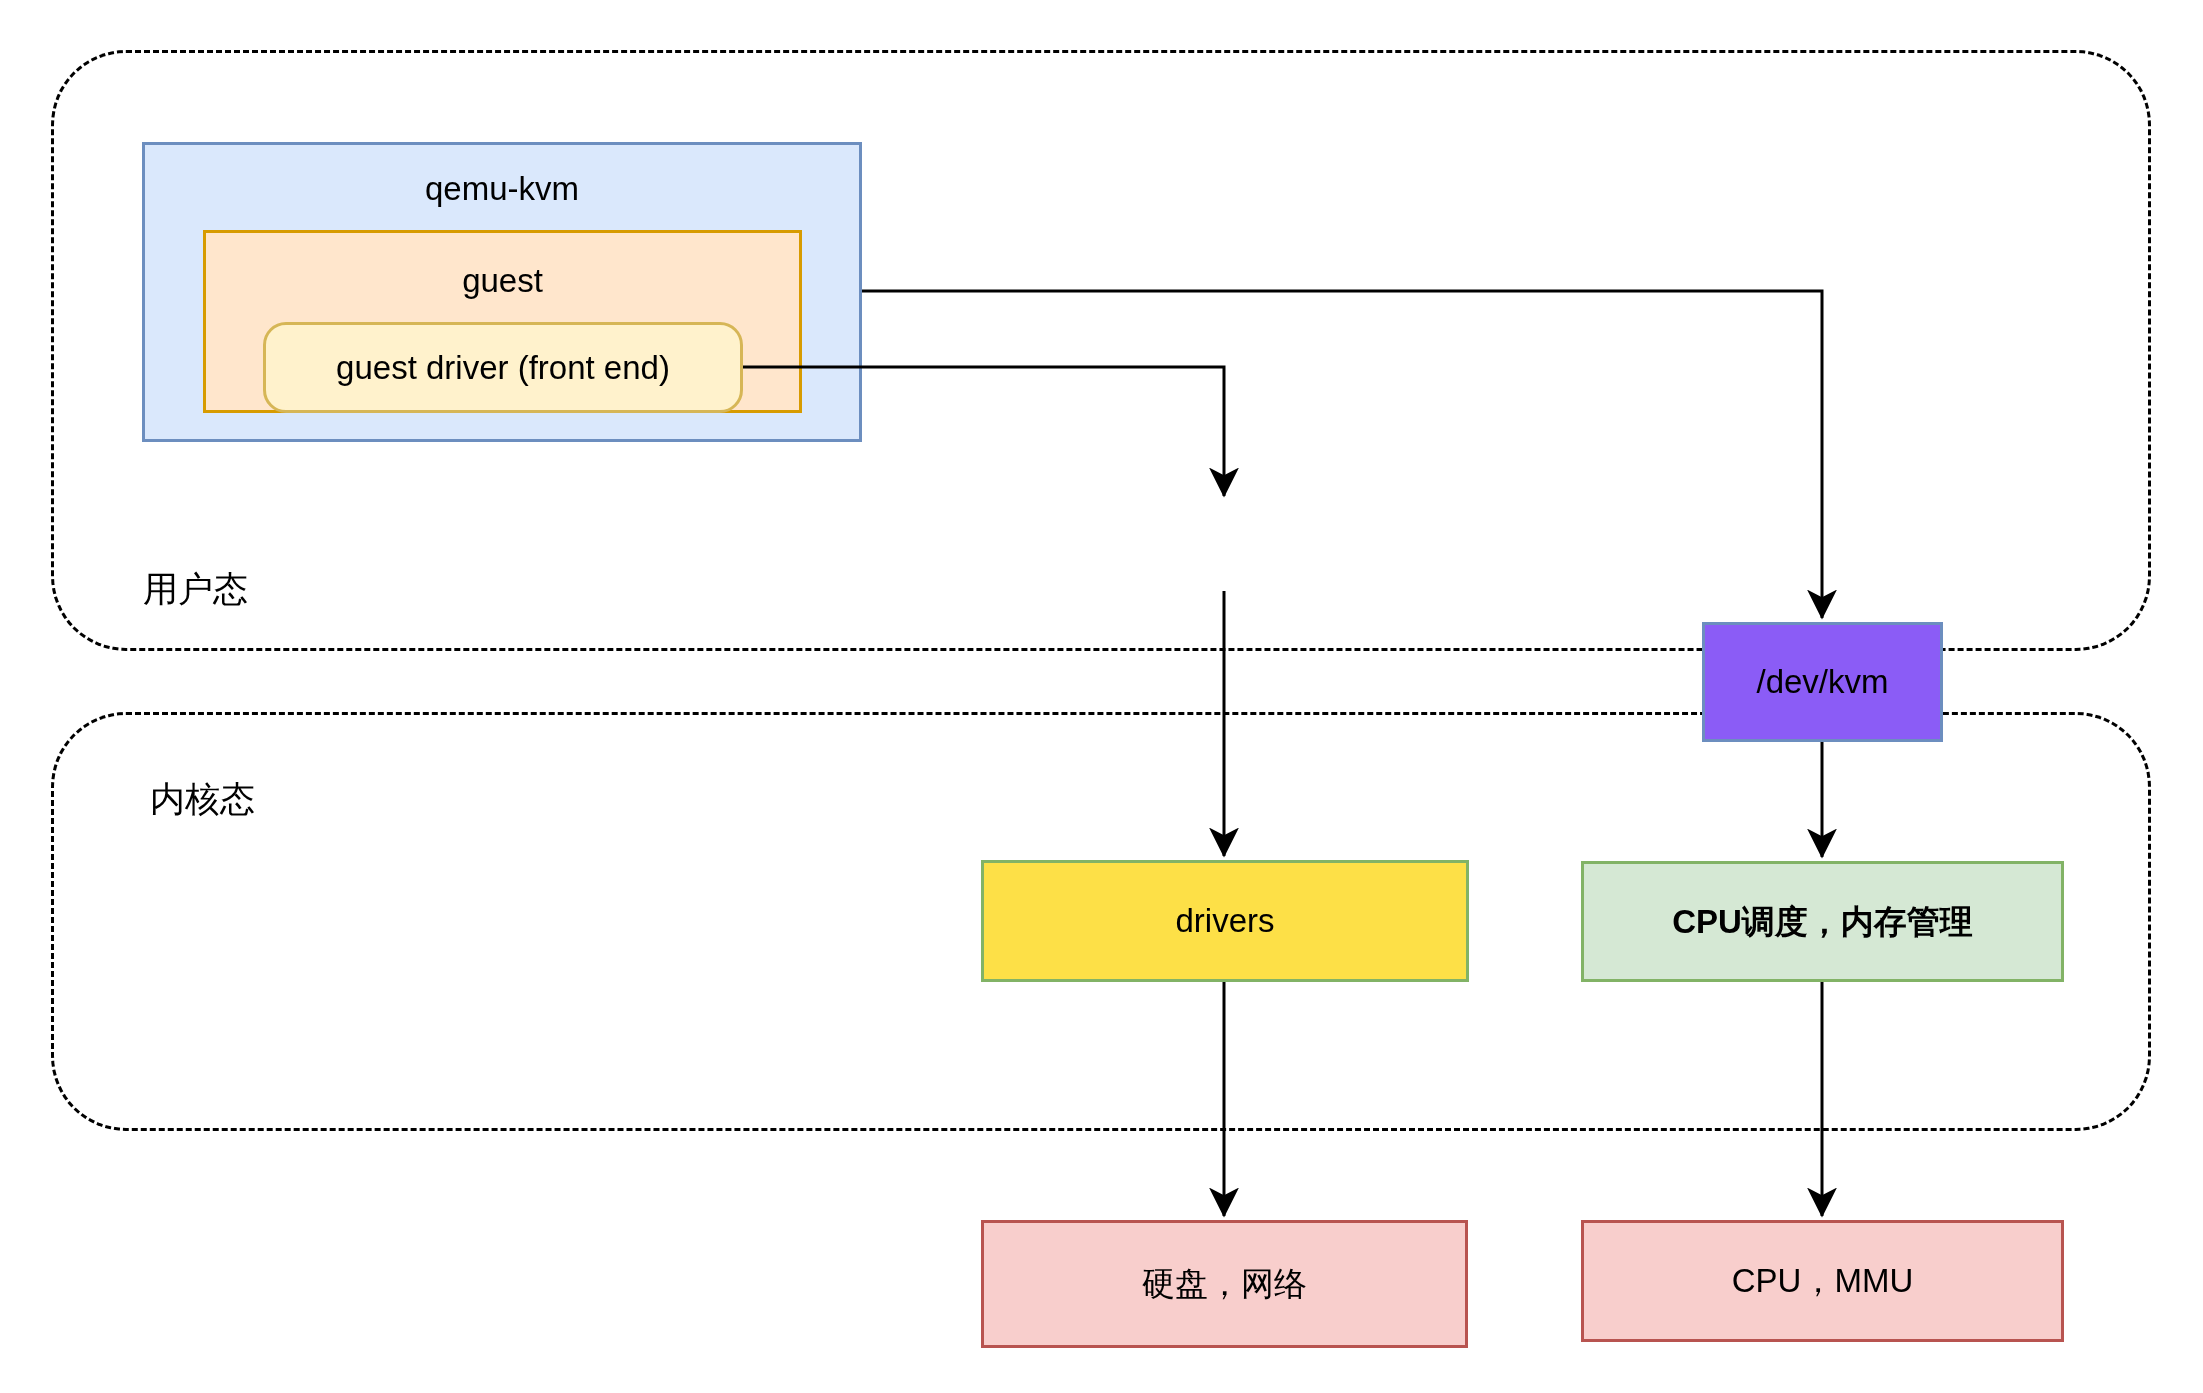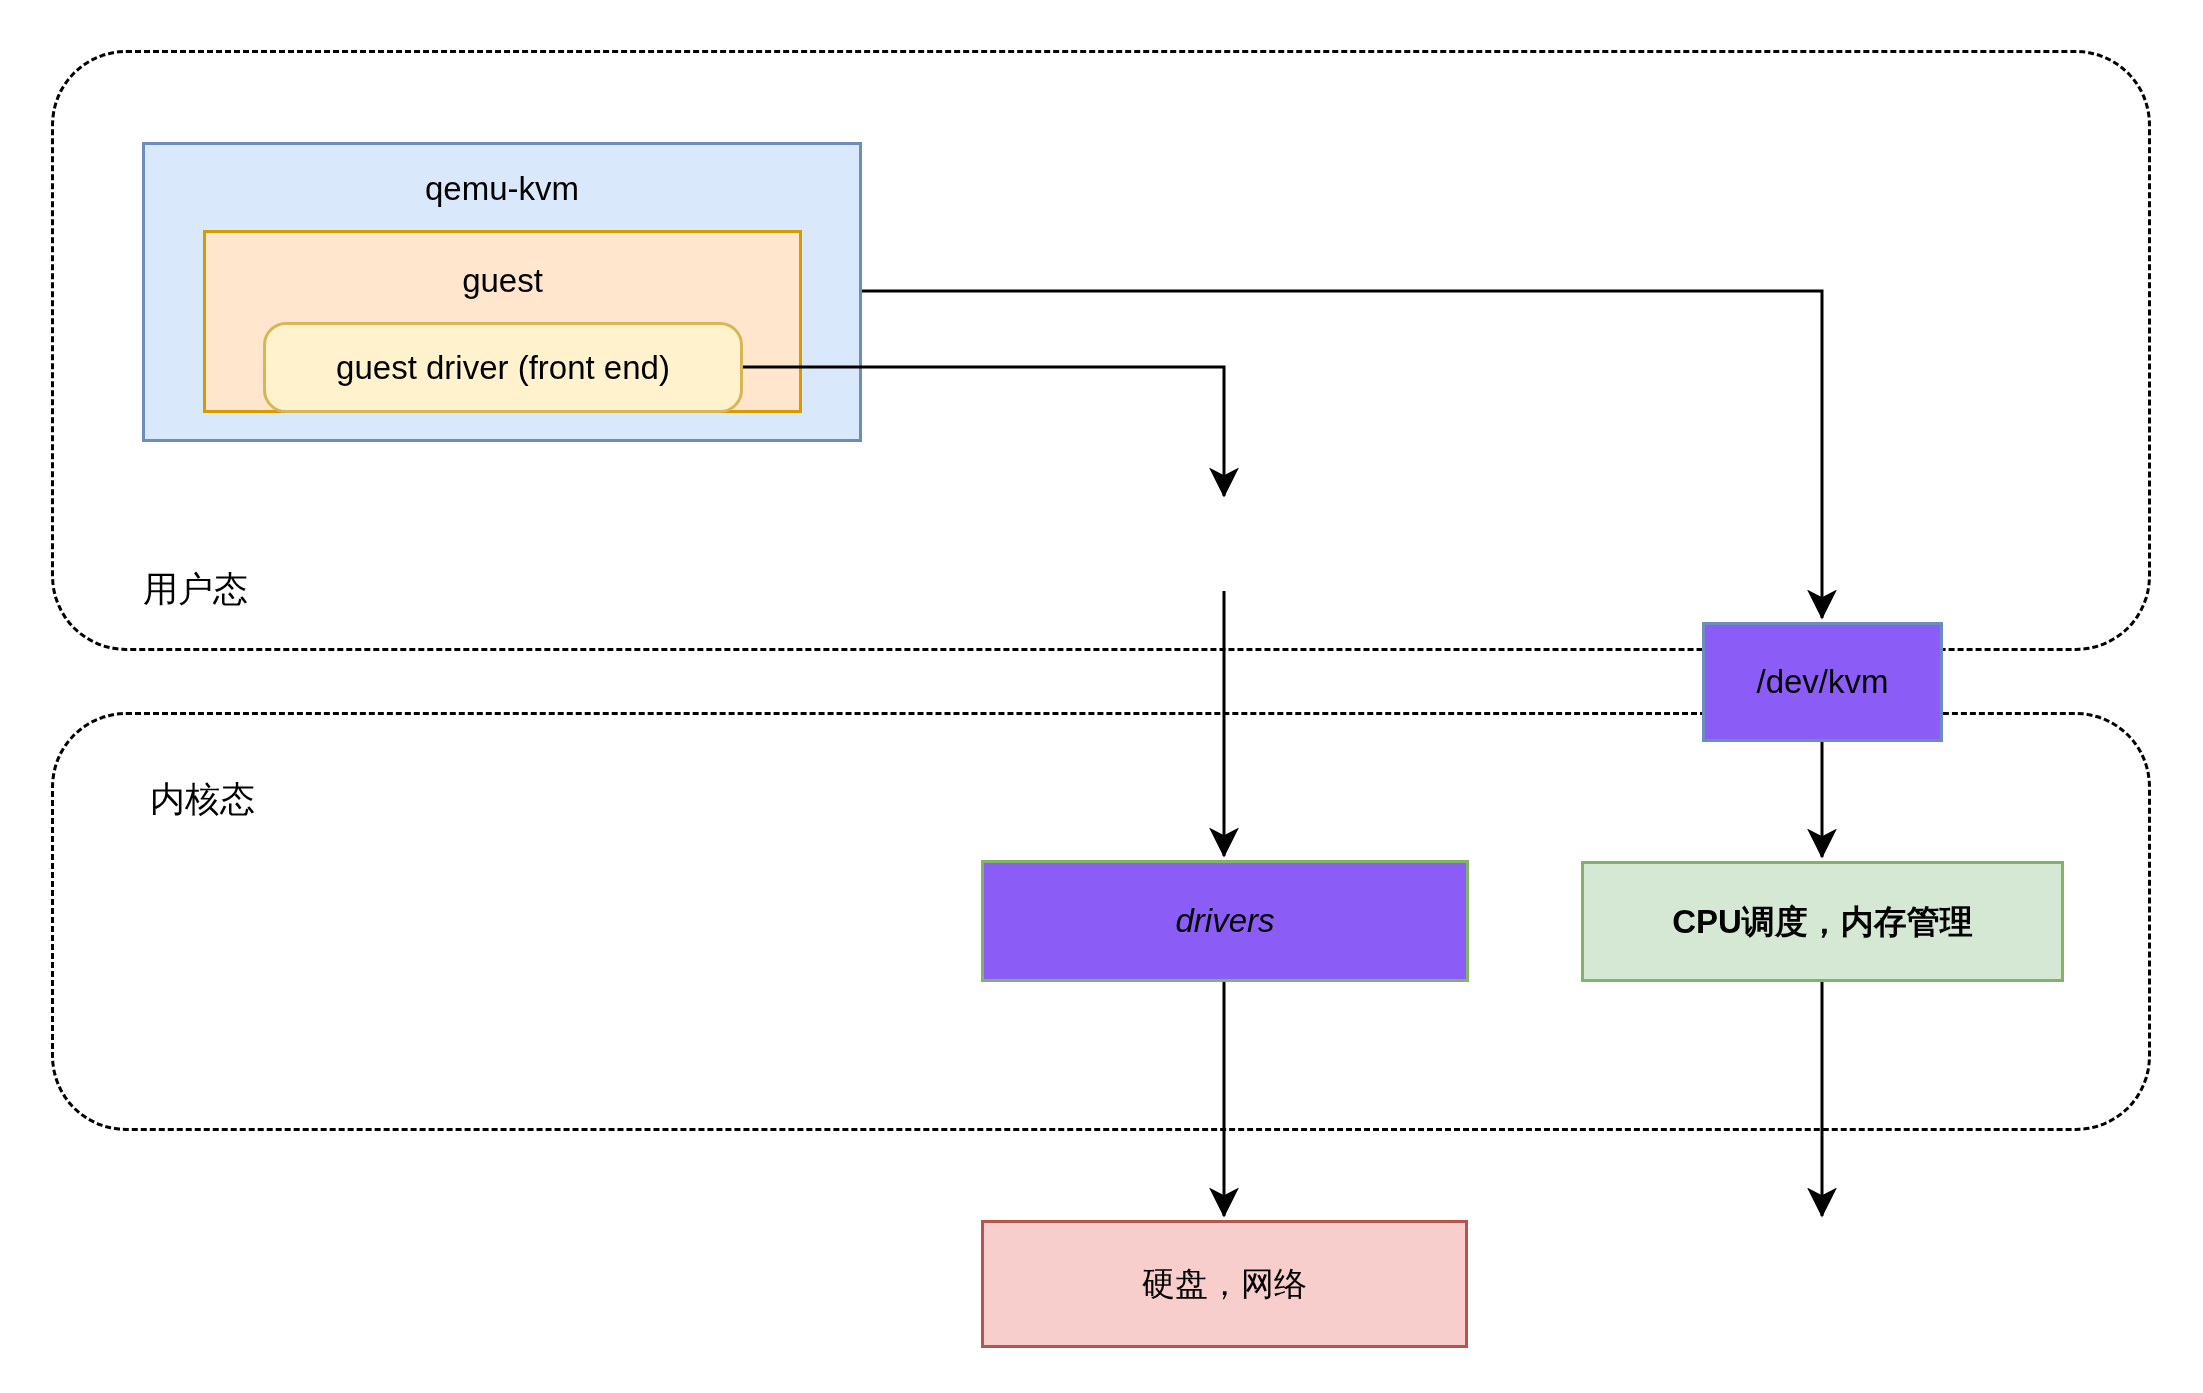--- a/index.html
+++ b/index.html
@@ -101,32 +101,35 @@
 
   <div class="node leaf" id="node-guest-driver" style="background-color: rgb(255, 242, 204); border-color: rgb(214, 182, 86);">
     <span>guest driver (front end)</span>
   </div>
 
 
   <div class="node leaf" id="node-dev-kvm" style="background-color: #8b5cf6; border-color: rgb(108, 142, 191);">
     <span>/dev/kvm</span>
   </div>
 
-  <div class="node leaf" id="node-drivers" style="background-color: #8b5cf6; border-color: rgb(130, 179, 102); font-style: italic;">
+  <div class="node leaf" id="node-drivers" style="background-color: #fde047; border-color: rgb(130, 179, 102);">
     <span>drivers</span>
   </div>
 
   <div class="node leaf" id="node-cpu-sched" style="background-color: rgb(213, 232, 212); border-color: rgb(130, 179, 102);">
     <span>CPU调度，内存管理</span>
   </div>
 
   <div class="node leaf" id="node-disk-network" style="background-color: rgb(248, 206, 204); border-color: rgb(184, 84, 80);">
     <span>硬盘，网络</span>
   </div>
 
+  <div class="node leaf" id="node-cpu-mmu" style="background-color: rgb(248, 206, 204); border-color: rgb(184, 84, 80);">
+    <span>CPU，MMU</span>
+  </div>
 
   <svg id="arrow-layer" viewBox="0 0 2203 1393" xmlns="http://www.w3.org/2000/svg">
     <defs>
       <marker id="arrowhead" markerWidth="10" markerHeight="10" refX="9.5" refY="5" orient="auto" markerUnits="strokeWidth">
         <path d="M0,0 L10,5 L0,10 L2.6,5 Z" fill="#000000"></path>
       </marker>
     </defs>
     <path class="edge" d="M862,291 L1822,291 L1822,618" marker-end="url(#arrowhead)" style="stroke: rgb(0, 0, 0);"></path>
     <path class="edge" d="M743,367 L1224,367 L1224,496" marker-end="url(#arrowhead)" style="stroke: rgb(0, 0, 0);"></path>
     <path class="edge" d="M1224,591 L1224,856" marker-end="url(#arrowhead)" style="stroke: rgb(0, 0, 0);"></path>

